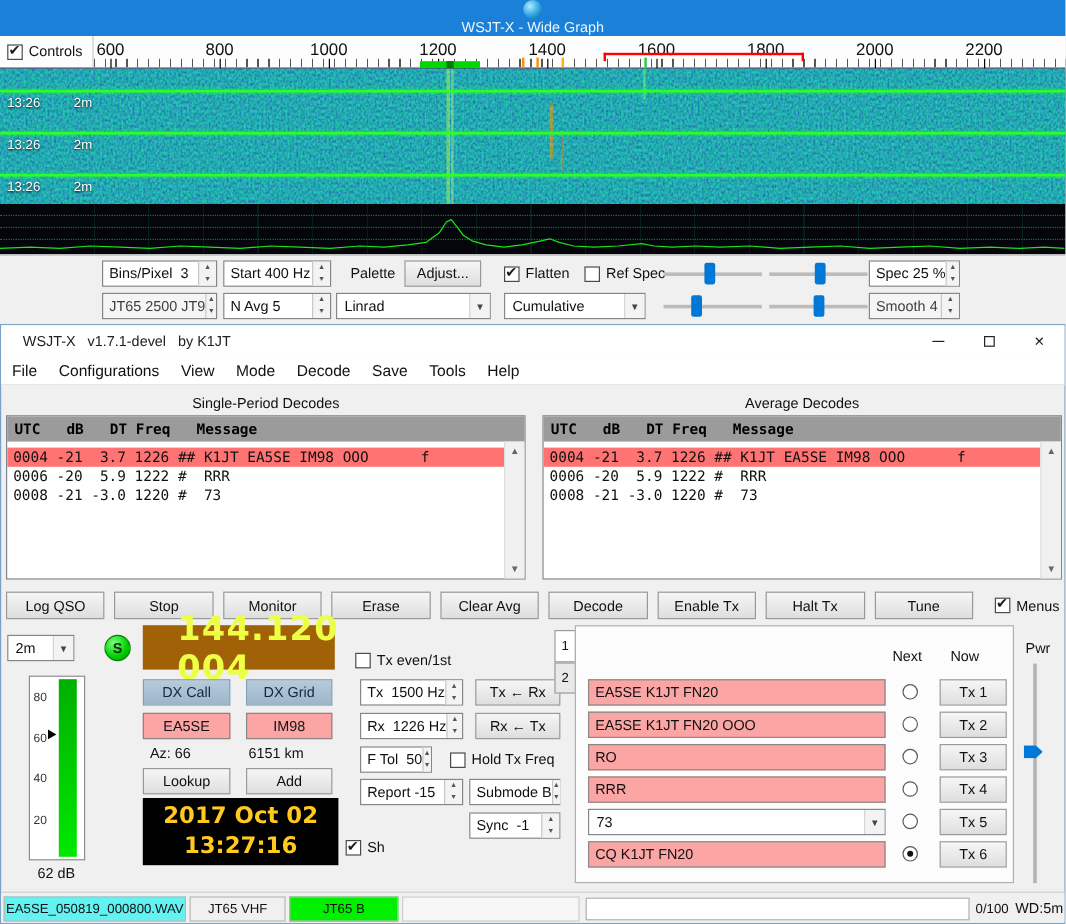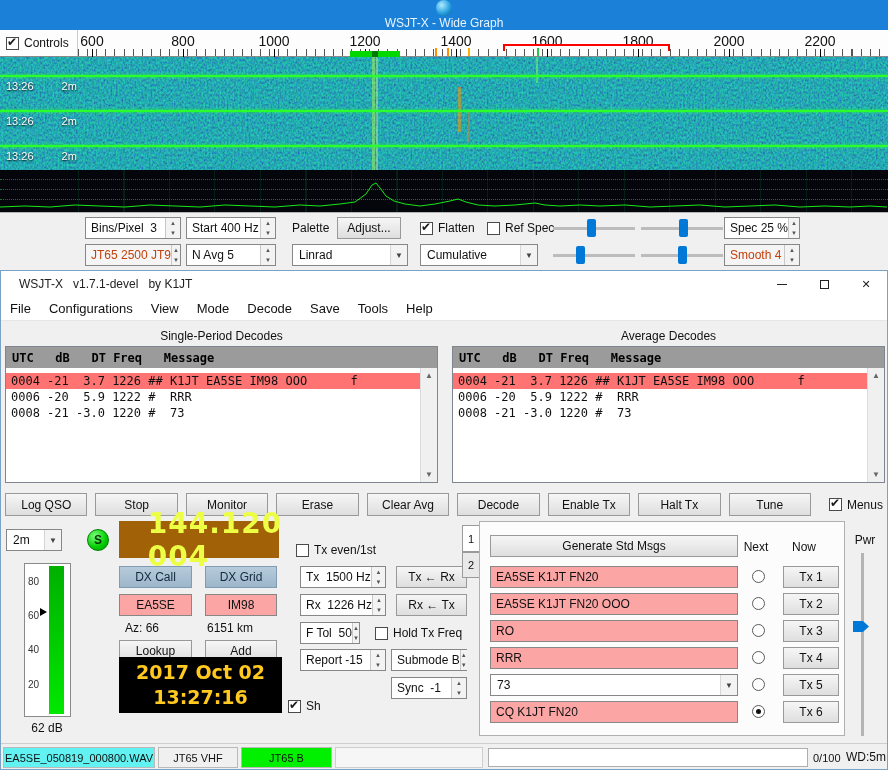--- a/index.html
+++ b/index.html
@@ -41,21 +41,21 @@
 
   .wg-controls { position:absolute; top:212px; left:0; right:0; height:58px; background:#f0f0f0; border-top:1px solid #b5b5b5; }
 
   
   .spin { position:absolute; height:22px; background:#fff; border:1px solid #878787; display:flex; align-items:center; }
   .spin .txt { padding-left:5px; white-space:pre; }
   .spin .arr { margin-left:auto; width:15px; align-self:stretch; border-left:1px solid #c8c8c8; display:flex; flex-direction:column; background:#f3f3f3; }
   .spin .arr span { flex:1; display:flex; align-items:center; justify-content:center; }
   .up-arr::before { content:"▲"; font-size:6px; color:#555; }
   .dn-arr::before { content:"▼"; font-size:6px; color:#555; }
-  .spin.disabled { color:#c2410c; background:#f5f5f5; }
+  .spin.disabled { color:#404040; background:#f5f5f5; }
   .combo { position:absolute; height:22px; background:#fff; border:1px solid #878787; display:flex; align-items:center; }
   .combo .txt { padding-left:6px; }
   .combo-arr { margin-left:auto; width:17px; align-self:stretch; display:flex; align-items:center; justify-content:center; border-left:1px solid #d5d5d5; background:#f3f3f3; }
   .combo-arr::before { content:"▼"; font-size:8px; color:#444; }
   .cb { display:flex; align-items:center; gap:5px; position:absolute; }
   .cbx { width:13px; height:13px; border:1px solid #4a4a4a; background:#fff; position:relative; flex:none; }
   .cbx.checked::after { content:"✔"; position:absolute; left:0; top:-3px; font-size:12px; color:#1a1a1a; }
   .rad { width:13px; height:13px; border:1px solid #5a5a5a; border-radius:50%; background:#fff; position:absolute; }
   .rad.on::after { content:""; position:absolute; top:3px; left:3px; right:3px; bottom:3px; border-radius:50%; background:#111; }
   .hslider { position:absolute; height:22px; }
@@ -237,21 +237,21 @@
           <span class="dn-arr"></span>
         </span>
     </div>
     <div class="spin" style="left:186px;top:31px;width:90px">
       <span class="txt">N Avg 5</span>
       <span class="arr">
           <span class="up-arr"></span>
           <span class="dn-arr"></span>
         </span>
     </div>
-    <div class="combo" style="left:292px;top:31px;width:116px">
+    <div class="combo" style="left:280px;top:31px;width:129px">
       <span class="txt">Linrad</span>
       <span class="combo-arr"></span>
     </div>
     <div class="combo" style="left:420px;top:31px;width:118px">
       <span class="txt">Cumulative</span>
       <span class="combo-arr"></span>
     </div>
     <div class="hslider" style="left:553px;top:31px;width:82px">
       <div class="track"></div>
         <div class="thumb" style="left:23px"></div>
@@ -361,21 +361,21 @@
 
     <div class="btn dxbtn" style="left:118px;top:45px;width:73px;height:22px">DX Call</div>
     <div class="btn dxbtn" style="left:204px;top:45px;width:72px;height:22px">DX Grid</div>
     <div class="field" style="left:118px;top:73px;width:73px">EA5SE</div>
     <div class="field" style="left:204px;top:73px;width:72px">IM98</div>
     <div style="position:absolute;left:124px;top:100px">Az: 66</div>
     <div style="position:absolute;left:206px;top:100px">6151 km</div>
     <div class="btn" style="left:118px;top:119px;width:73px;height:22px">Lookup</div>
     <div class="btn" style="left:204px;top:119px;width:72px;height:22px">Add</div>
 
-    <div class="clock" style="left: 118px; top: 136px; width: 163px; height: 56px; color: rgb(255, 201, 32);">
+    <div class="clock" style="left: 118px; top: 144px; width: 163px; height: 56px; color: rgb(255, 201, 32);">
       <span>2017 Oct 02</span>
       <span>13:27:16</span>
     </div>
 
     <div class="cb" style="left:295px;top:22px">
       <span class="cbx"></span>
       <span>Tx even/1st</span>
     </div>
     <div class="spin" style="left:299px;top:45px;width:86px">
       <span class="txt">Tx  1500 Hz</span>
@@ -427,21 +427,20 @@
     </div>
     <div class="cb" style="left:287px;top:178px">
       <span class="cbx checked"></span>
       <span>Sh</span>
     </div>
 
     <div class="vtab active" style="left:461px;top:4px;height:27px">1</div>
     <div class="vtab" style="left:461px;top:31px;height:26px">2</div>
 
     <div class="msg-panel">
-      <div class="btn" style="left:10px;top:13px;width:248px;height:22px">Generate Std Msgs</div>
       <div class="hdr-label" style="left:258px;top:18px;width:36px">Next</div>
       <div class="hdr-label" style="left:301px;top:18px;width:46px">Now</div>
 
       <div class="field left" style="left:10px;top:44px;width:248px">EA5SE K1JT FN20</div>
       <span class="rad" style="left:272px;top:48px"></span>
       <div class="btn" style="left:303px;top:44px;width:56px;height:22px">Tx 1</div>
 
       <div class="field left" style="left:10px;top:71px;width:248px">EA5SE K1JT FN20 OOO</div>
       <span class="rad" style="left:272px;top:75px"></span>
       <div class="btn" style="left:303px;top:71px;width:56px;height:22px">Tx 2</div>

